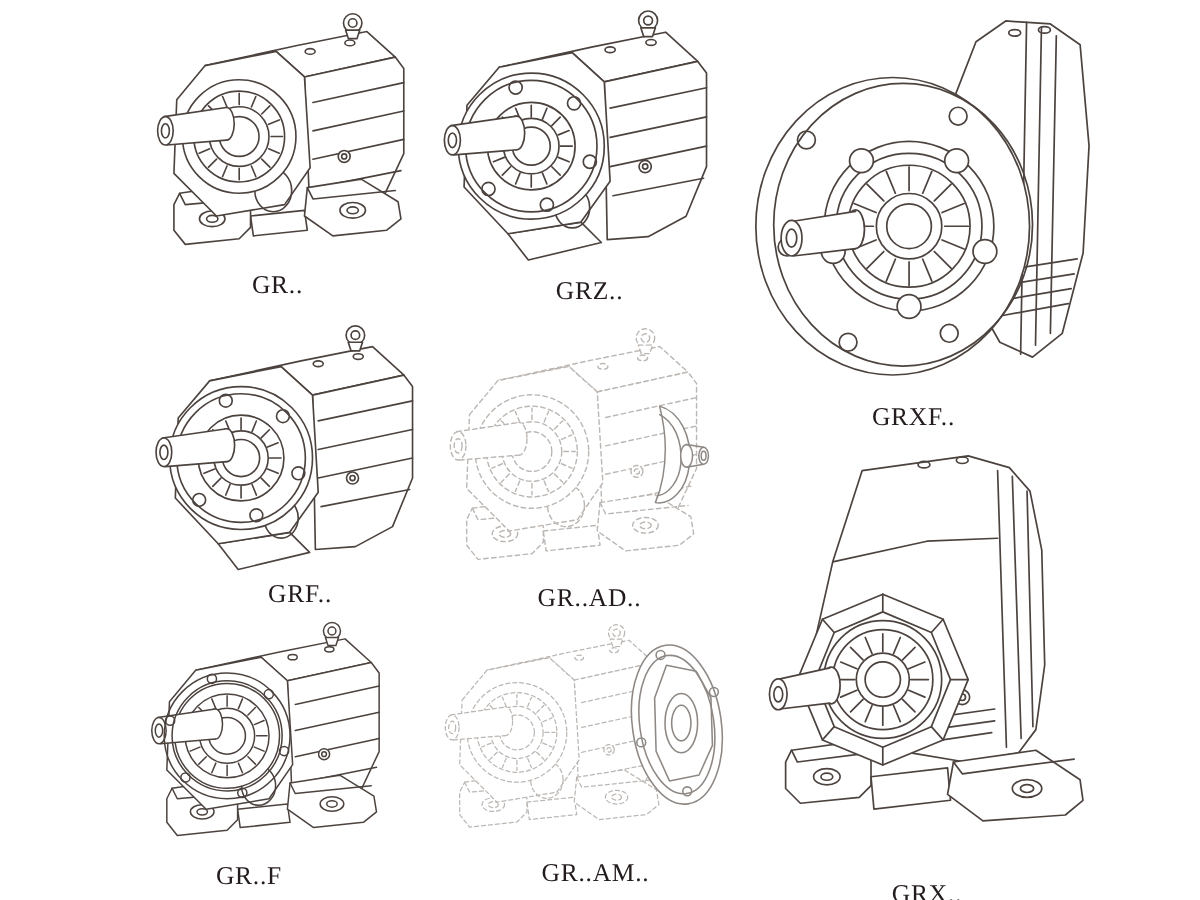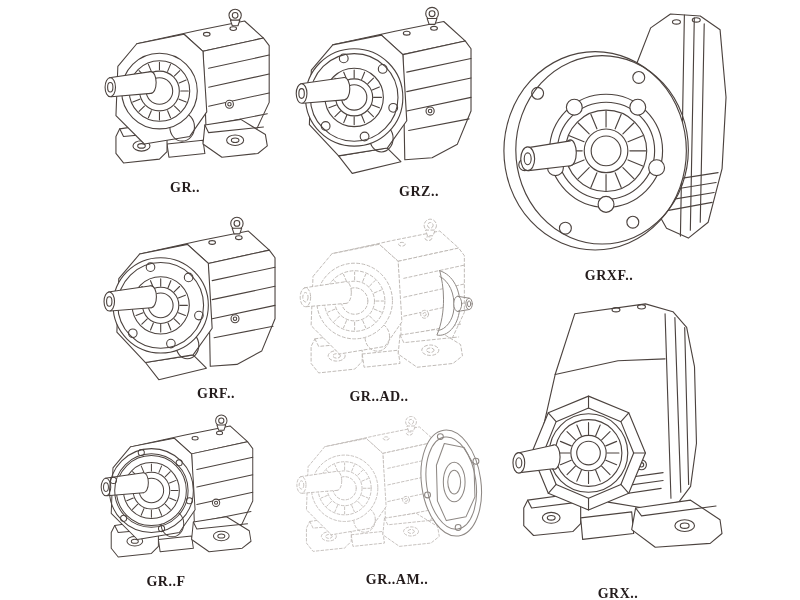--- a/index.html
+++ b/index.html
@@ -2,21 +2,21 @@
 <html><head>
 <meta charset="utf-8">
 <style>
   html,body{margin:0;padding:0;}
   body{
     width:800px;height:600px;position:relative;background:#ffffff;
     font-family:"Liberation Serif", serif;overflow:hidden;
   }
   .cell{position:absolute;}
   .lbl{
-    position:absolute;font-weight:bold;font-size:14px;color:#241c1c;
+    position:absolute;font-weight:normal;font-size:17px;color:#241c1c;
     text-align:center;letter-spacing:.5px;font-family:"Liberation Serif", serif;
   }
   svg.draw{stroke-linejoin:round;stroke-linecap:round;fill:none;display:block;}
   svg.solid{stroke:#4c433f;stroke-width:1.15;}
   svg.dashed{stroke:#bcb7b3;stroke-width:1;stroke-dasharray:3.2 2.4;}
   .acc{stroke:#8e8884;stroke-dasharray:none;stroke-width:1.05;}
 </style>
 </head>
 <body>
 
@@ -110,21 +110,21 @@
     <use href="#sym-r-foot" width="190" height="185"></use>
   </svg>
 </div>
 <div class="lbl" style="left:95px;top:180px;width:180px">GR..</div>
 
 <div class="cell" style="left:284px;top:2px">
   <svg class="draw solid" width="190" height="185" viewBox="0 0 195 190">
     <use href="#sym-r-flange" width="195" height="190"></use>
   </svg>
 </div>
-<div class="lbl" style="left:329px;top:184px;width:180px">GRZ..</div>
+<div class="lbl" style="left:303px;top:184px;width:180px">GRZ..</div>
 
 <div class="cell" style="left:492px;top:2px">
   <svg class="draw solid" width="238" height="256" viewBox="0 0 240 258">
 
     <path fill="#fff" d="M146,62 L160,26 L180,12 L210,14 L230,28 L236,96 L232,168 L218,222 L198,238 L176,228 L158,196 L150,150 Z"></path>
     <path fill="none" d="M194,13 L190,236 M204,16 L200,230 M214,22 L210,222"></path>
     <path fill="none" d="M176,180 L228,172 M176,190 L226,182 M176,200 L224,192 M178,210 L222,202"></path>
     <ellipse fill="none" cx="186" cy="20" rx="4" ry="2.2"></ellipse>
     <ellipse fill="none" cx="206" cy="18" rx="4" ry="2.2"></ellipse>
 
@@ -155,36 +155,36 @@
     <ellipse fill="none" cx="36" cy="158" rx="3.5" ry="6"></ellipse>
   </svg>
 </div>
 <div class="lbl" style="left:519px;top:268px;width:180px">GRXF..</div>
 
 <div class="cell" style="left:92px;top:212px">
   <svg class="draw solid" width="186" height="181" viewBox="0 0 195 190">
     <use href="#sym-r-flange" width="195" height="190"></use>
   </svg>
 </div>
-<div class="lbl" style="left:126px;top:386px;width:180px">GRF..</div>
+<div class="lbl" style="left:110px;top:386px;width:180px">GRF..</div>
 
 <div class="cell" style="left:290px;top:214px">
   <svg class="draw dashed" width="186" height="175" viewBox="0 0 196 185">
     <use href="#sym-r-foot" width="190" height="185"></use>
     <g class="acc">
       <path fill="#fff" d="M158,60 C172,64 181,81 179,101 C177,119 166,130 155,128 C160,116 162,103 162,90 C162,78 160,68 158,60 Z"></path>
       <path fill="none" d="M158,66 C168,71 174,84 173,100 C172,113 164,122 157,123"></path>
       <ellipse fill="#fff" cx="177" cy="95" rx="4.2" ry="8"></ellipse>
       <path fill="none" d="M177,87 L189,89 M177,103 L189,101"></path>
       <ellipse fill="#fff" cx="189" cy="95" rx="3.4" ry="6"></ellipse>
       <ellipse fill="none" cx="189" cy="95" rx="1.7" ry="3.2"></ellipse>
     </g>
   </svg>
 </div>
-<div class="lbl" style="left:289px;top:389px;width:180px">GR..AD..</div>
+<div class="lbl" style="left:303px;top:389px;width:180px">GR..AD..</div>
 
 <div class="cell" style="left:498px;top:298px">
   <svg class="draw solid" width="236" height="263" viewBox="0 0 240 268">
 
     <path fill="#fff" d="M78,16 L150,6 L178,14 L192,30 L200,70 L202,148 L196,192 L184,208 L148,214 L112,208 L96,196 L46,160 L44,140 L58,78 Z"></path>
     <path fill="none" d="M170,16 L176,204 M180,20 L186,198 M190,30 L194,190"></path>
     <path fill="none" d="M110,186 L168,178 M110,194 L168,186 M112,202 L166,194"></path>
     <path fill="none" d="M58,78 L122,64 L170,62"></path>
     <ellipse fill="none" cx="120" cy="12" rx="4" ry="2.2"></ellipse>
     <ellipse fill="none" cx="146" cy="9" rx="4" ry="2.2"></ellipse>

